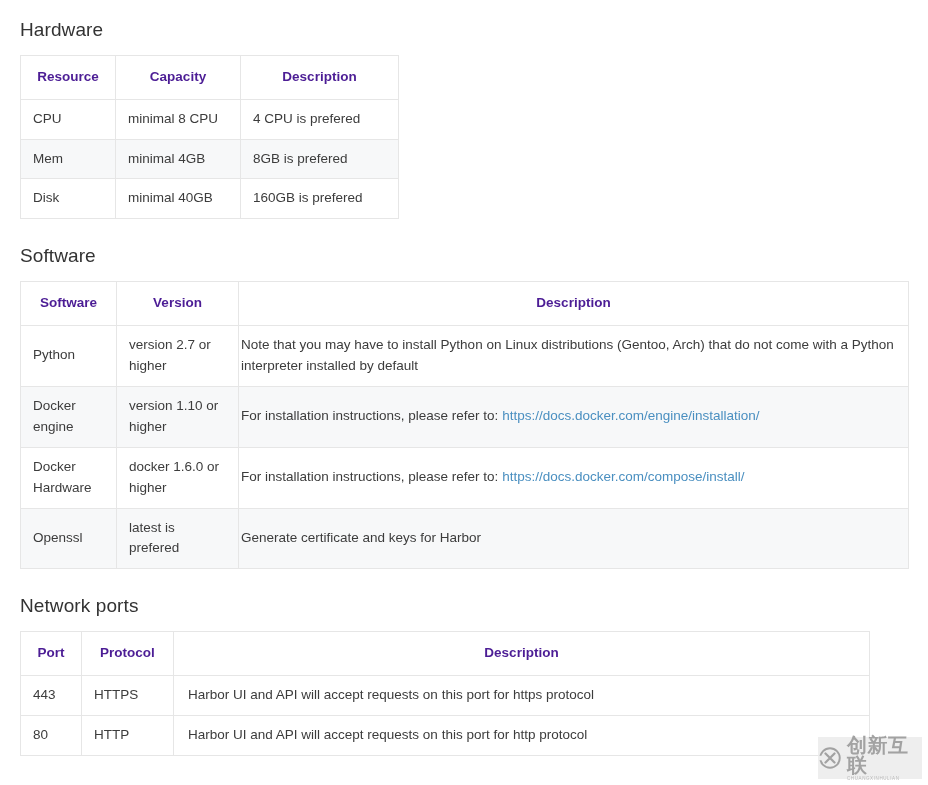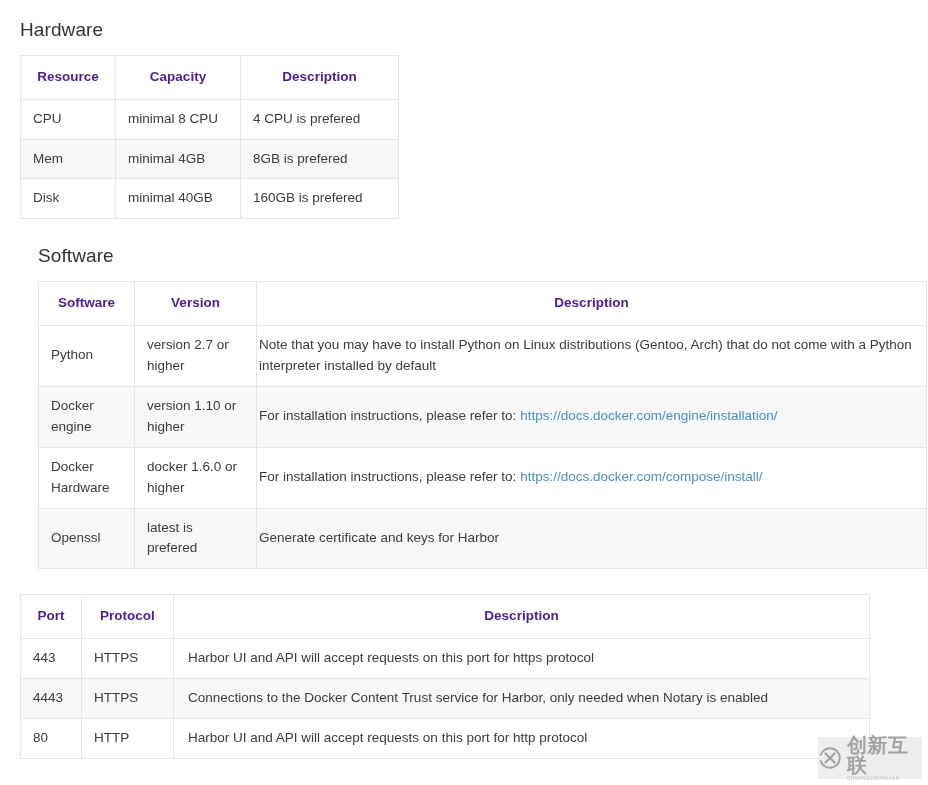--- a/index.html
+++ b/index.html
@@ -26,21 +26,21 @@
     font-weight: 400;
     color: #333333;
     margin: 0 0 12px 0;
     line-height: 1.3;
     letter-spacing: 0.1px;
   }
 
   .section {
     margin-bottom: 14px;
   }
-  .section.software-section { margin-top: 25px; margin-left: 18px; }
+  .section.software-section { margin-top: 25px; }
   .section.ports-section { margin-top: 25px; }
 
   table.doc-table {
     border-collapse: collapse;
     border-spacing: 0;
     font-size: 13.5px;
     background: #ffffff;
     table-layout: fixed;
   }
 
@@ -209,44 +209,40 @@
         <tr class="striped">
           <td>Openssl</td>
           <td>latest is prefered</td>
           <td class="desc-cell"><span>Generate certificate and keys for Harbor</span></td>
         </tr>
       </tbody>
     </table>
   </section>
 
   <section class="section ports-section">
+    <h2 class="section-title">Network ports</h2>
 
     <table class="doc-table" id="ports-table">
       <colgroup>
           <col class="c1">
           <col class="c2">
           <col class="c3">
         </colgroup>
       <thead>
         <tr>
           <th>Port</th>
           <th>Protocol</th>
           <th>Description</th>
         </tr>
       </thead>
       <tbody>
         <tr>
           <td>443</td>
           <td>HTTPS</td>
           <td class="desc-cell">Harbor UI and API will accept requests on this port for https protocol</td>
-        </tr>
-        <tr class="striped">
-          <td>4443</td>
-          <td>HTTPS</td>
-          <td class="desc-cell">Connections to the Docker Content Trust service for Harbor, only needed when Notary is enabled</td>
         </tr>
         <tr>
           <td>80</td>
           <td>HTTP</td>
           <td class="desc-cell">Harbor UI and API will accept requests on this port for http protocol</td>
         </tr>
       </tbody>
     </table>
   </section>
 

